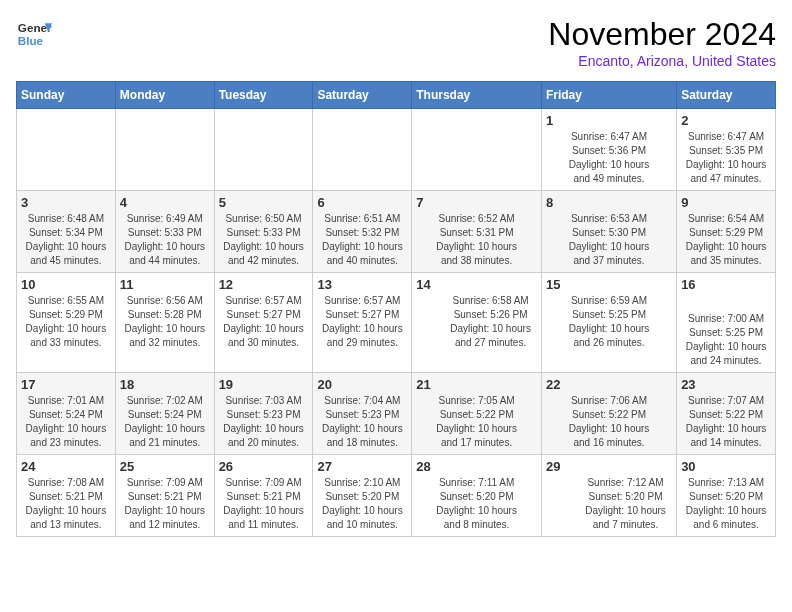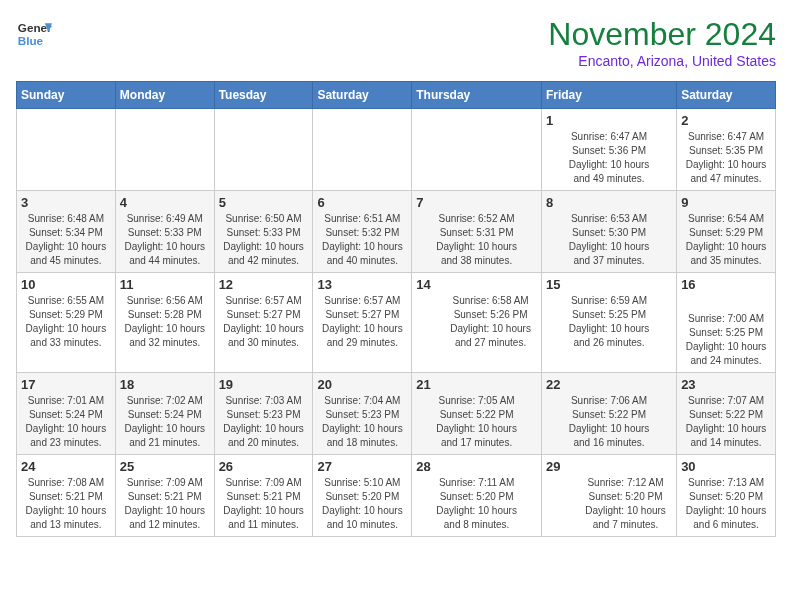--- a/index.html
+++ b/index.html
@@ -24,21 +24,21 @@
     .logo-icon {
       width: 36px;
       height: 36px;
     }
     .title-area {
       text-align: right;
     }
     .month-title {
       font-size: 32px;
       font-weight: normal;
-      color: #15803d;
+      color: #000000;
     }
     .location {
       font-size: 14px;
       color: #6d28d9;
     }
     table {
       width: 100%;
       border-collapse: collapse;
       font-size: 11px;
     }
@@ -299,21 +299,21 @@
         </td>
         <td>
           <span class="day-num">26</span>
           <div class="day-info" style="white-space: pre-line;">Sunrise: 7:09 AM
 Sunset: 5:21 PM
 Daylight: 10 hours
 and 11 minutes.</div>
         </td>
         <td>
           <span class="day-num">27</span>
-          <div class="day-info" style="white-space: pre-line;">Sunrise: 5:10 AM
+          <div class="day-info" style="white-space: pre-line;">Sunrise: 2:10 AM
 Sunset: 5:20 PM
 Daylight: 10 hours
 and 10 minutes.</div>
         </td>
         <td>
           <span class="day-num">28</span>
           <div class="day-info" style="white-space: pre-line;">Sunrise: 7:11 AM
 Sunset: 5:20 PM
 Daylight: 10 hours
 and 8 minutes.</div>

